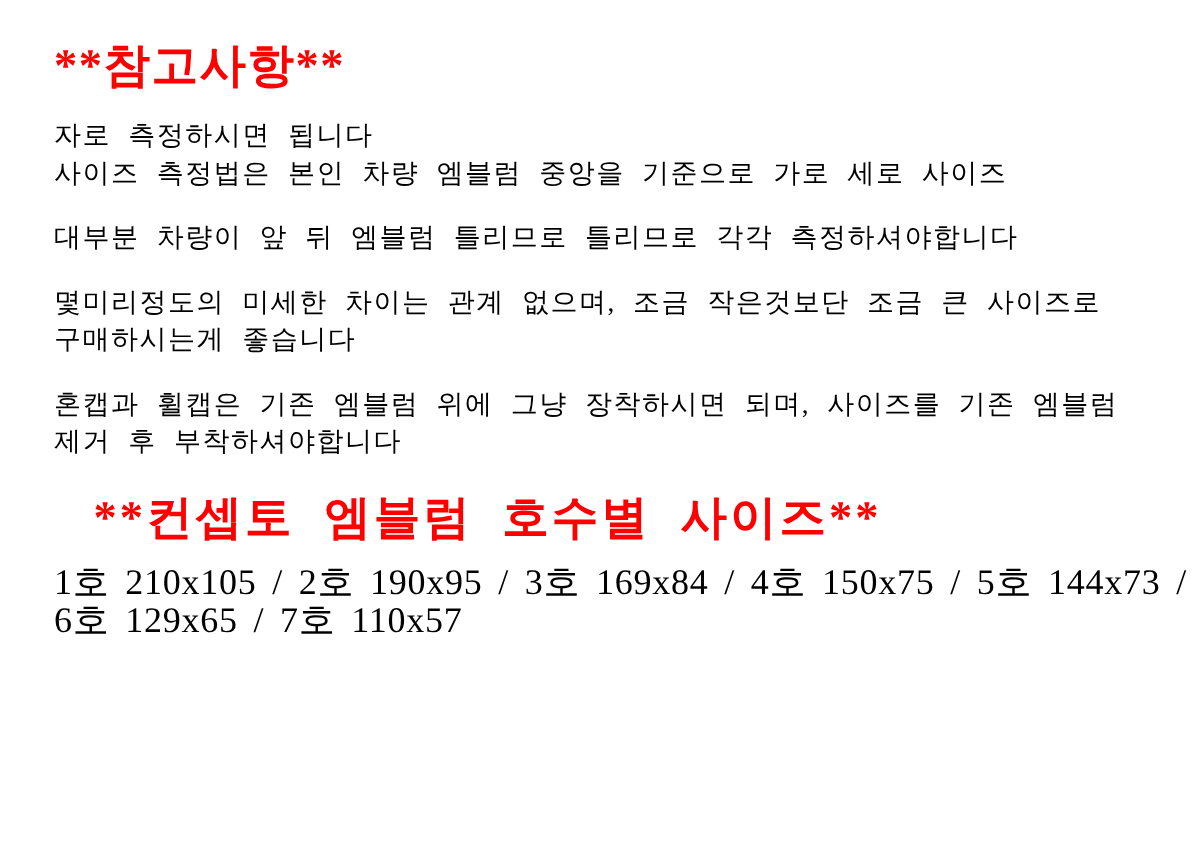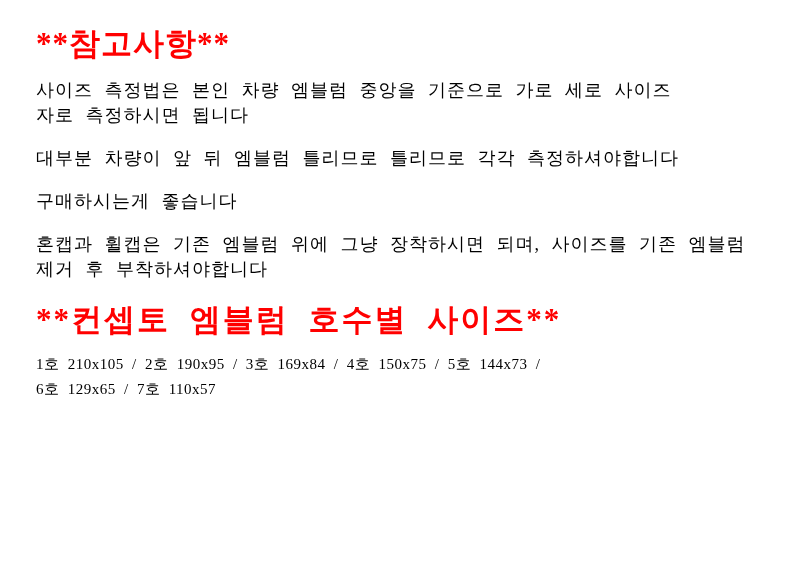--- a/index.html
+++ b/index.html
@@ -30,58 +30,60 @@
     word-spacing:10px;
     margin:0;
     white-space:nowrap;
   }
   .heading-notes{
     margin:12px 0 14px 0;
   }
   .heading-sizes{
     margin:2px 0 12px 0;
     letter-spacing:2px;
+    text-align:center;
   }
   .para{
     font-size:18px;
     line-height:25px;
     margin:0 0 18px 0;
     letter-spacing:1px;
     word-spacing:6px;
   }
   .line{
     display:block;
     white-space:nowrap;
   }
   .sizes-list{
-    font-size:15px;
+    font-size:24px;
     line-height:25px;
     margin:0;
     letter-spacing:0.5px;
     word-spacing:4px;
   }
 </style>
 </head>
 <body>
 
 <div class="doc">
 
   <h1 class="red-heading heading-notes">**참고사항**</h1>
 
 
   <p class="para">
+    <span class="line">자로 측정하시면 됩니다</span>
     <span class="line">사이즈 측정법은 본인 차량 엠블럼 중앙을 기준으로 가로 세로 사이즈</span>
-    <span class="line">자로 측정하시면 됩니다</span>
   </p>
 
   <p class="para">
     <span class="line">대부분 차량이 앞 뒤 엠블럼 틀리므로 틀리므로 각각 측정하셔야합니다</span>
   </p>
 
   <p class="para">
+    <span class="line">몇미리정도의 미세한 차이는 관계 없으며, 조금 작은것보단 조금 큰 사이즈로</span>
     <span class="line">구매하시는게 좋습니다</span>
   </p>
 
 
   <p class="para">
     <span class="line">혼캡과 휠캡은 기존 엠블럼 위에 그냥 장착하시면 되며, 사이즈를 기존 엠블럼</span>
     <span class="line">제거 후 부착하셔야합니다</span>
   </p>
 
   <h1 class="red-heading heading-sizes">**컨셉토 엠블럼 호수별 사이즈**</h1>

